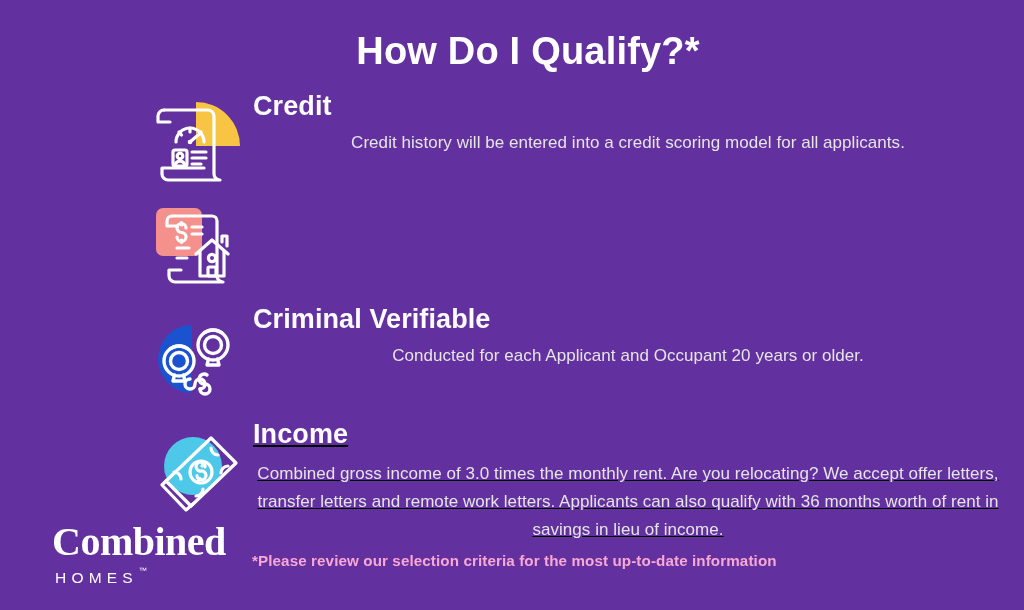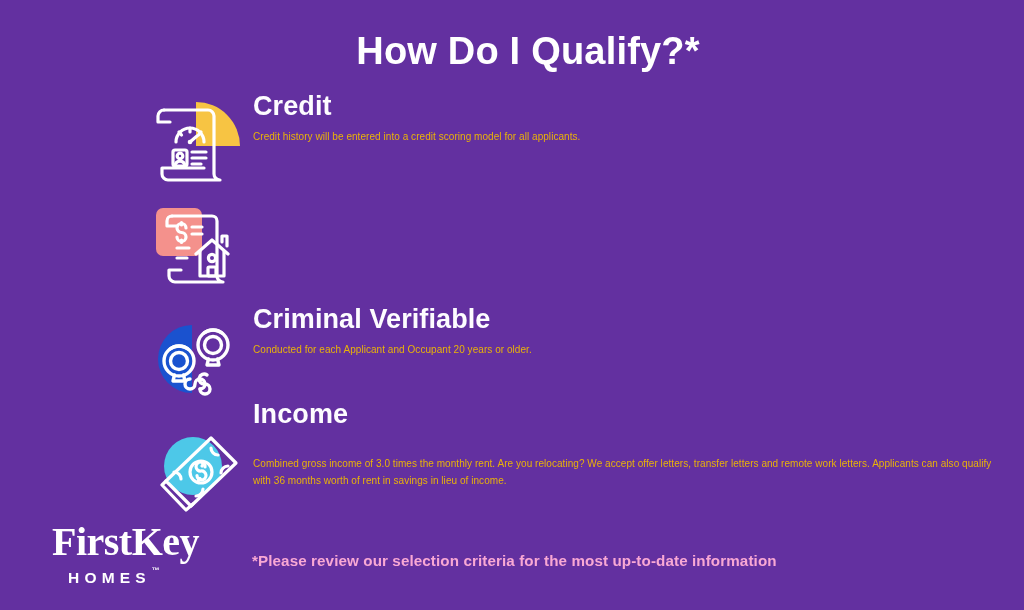--- a/index.html
+++ b/index.html
@@ -64,52 +64,53 @@
   }
   .sec-heading {
     color: #fdfcff;
     font-size: 27px;
     font-weight: bold;
     line-height: 1.05;
     letter-spacing: 0.1px;
     white-space: nowrap;
   }
   .sec-body {
-    color: #eab308;
-    font-size: 10px;
+    color: #e5e5e5;
+    font-size: 17px;
     font-weight: normal;
     line-height: 1.63;
     margin-top: 9px;
     letter-spacing: 0.05px;
-  }
-  .sec-income .sec-text { left: 105px; top: 0; }
-  .sec-income .sec-body { margin-top: 28px; }
+    text-align: center;
+  }
+  .sec-income .sec-text { left: 105px; top: 20px; text-decoration: underline; }
+  .sec-income .sec-body { margin-top: 12px; }
 
   
   .logo {
     position: absolute;
     left: 52px;
     top: 522px;
     width: 200px;
   }
   .logo-word {
     font-family: "Liberation Serif", serif;
     color: #ffffff;
     font-size: 40px;
     font-weight: bold;
     line-height: 1;
     letter-spacing: -0.5px;
   }
   .logo-sub {
     color: #ffffff;
     font-size: 15.5px;
-    font-weight: bold;
+    font-weight: normal;
     letter-spacing: 5.2px;
     margin-top: 7px;
-    margin-left: 16px;
+    margin-left: 3px;
     position: relative;
     display: inline-block;
   }
   .logo-tm {
     font-size: 8px;
     letter-spacing: 0;
     vertical-align: super;
     position: relative;
     top: -4px;
     left: 1px;
@@ -222,19 +223,19 @@
         </g>
       </svg>
     </div>
     <div class="sec-text">
       <div class="sec-heading">Income</div>
       <div class="sec-body">Combined gross income of 3.0 times the monthly rent. Are you relocating? We accept offer letters, transfer letters and remote work letters. Applicants can also qualify with 36 months worth of rent in savings in lieu of income.</div>
     </div>
   </div>
 
   <div class="logo">
-    <div class="logo-word">FirstKey</div>
+    <div class="logo-word">Combined</div>
     <div class="logo-sub"><span>HOMES</span><span class="logo-tm">™</span></div>
   </div>
 
   <div class="footnote">*Please review our selection criteria for the most up-to-date information</div>
 
 </div>
 
 </body></html>

